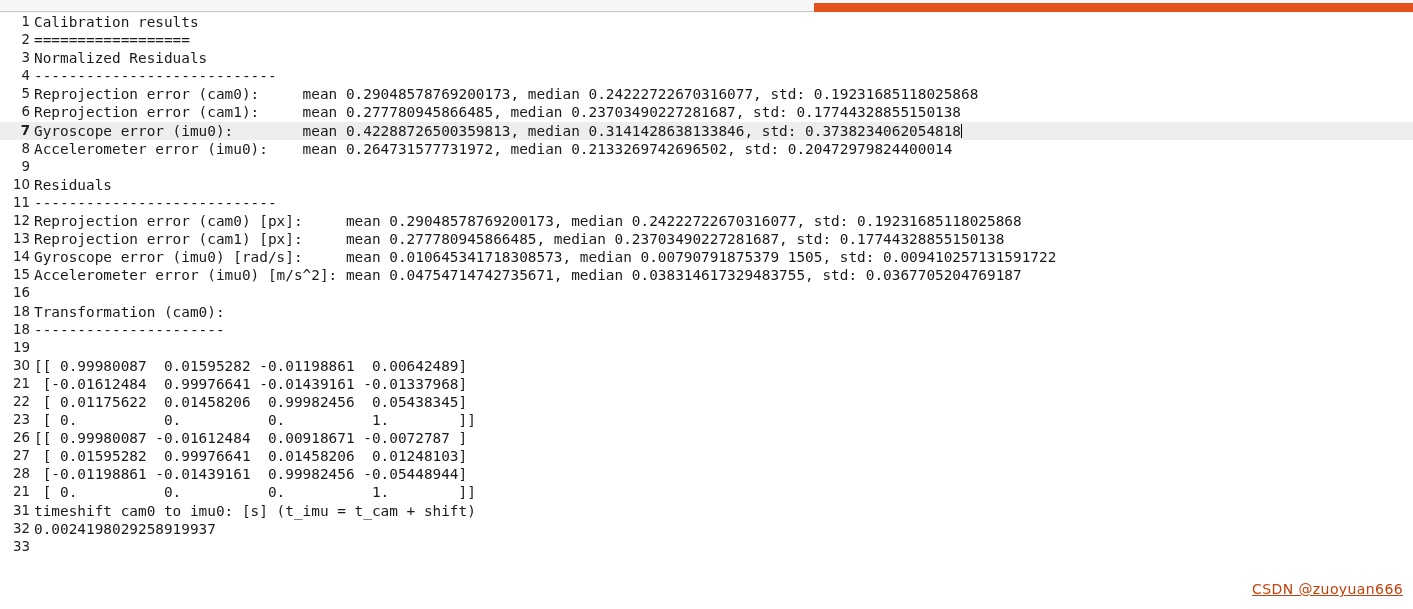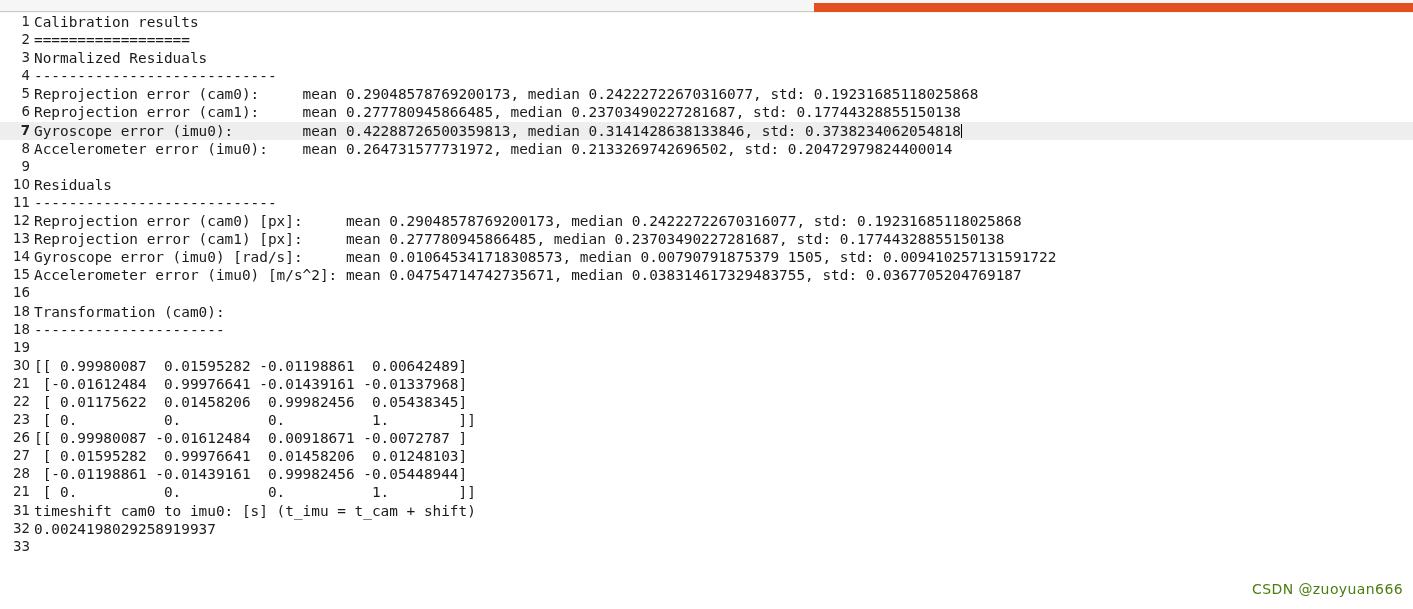--- a/index.html
+++ b/index.html
@@ -117,13 +117,13 @@
     <div class="code-line"><span class="gutter">23</span><span class="text"> [ 0.          0.          0.          1.        ]]</span></div>
     <div class="code-line"><span class="gutter">26</span><span class="text">[[ 0.99980087 -0.01612484  0.00918671 -0.0072787 ]</span></div>
     <div class="code-line"><span class="gutter">27</span><span class="text"> [ 0.01595282  0.99976641  0.01458206  0.01248103]</span></div>
     <div class="code-line"><span class="gutter">28</span><span class="text"> [-0.01198861 -0.01439161  0.99982456 -0.05448944]</span></div>
     <div class="code-line"><span class="gutter">21</span><span class="text"> [ 0.          0.          0.          1.        ]]</span></div>
     <div class="code-line"><span class="gutter">31</span><span class="text">timeshift cam0 to imu0: [s] (t_imu = t_cam + shift)</span></div>
     <div class="code-line"><span class="gutter">32</span><span class="text">0.0024198029258919937</span></div>
     <div class="code-line"><span class="gutter">33</span><span class="text"></span></div>
   </div>
 
-<div id="watermark" style="color: #4d7c0f;">CSDN @zuoyuan666</div>
+<div id="watermark" style="color: #c2410c; text-decoration: underline;">CSDN @zuoyuan666</div>
 
 </body></html>

